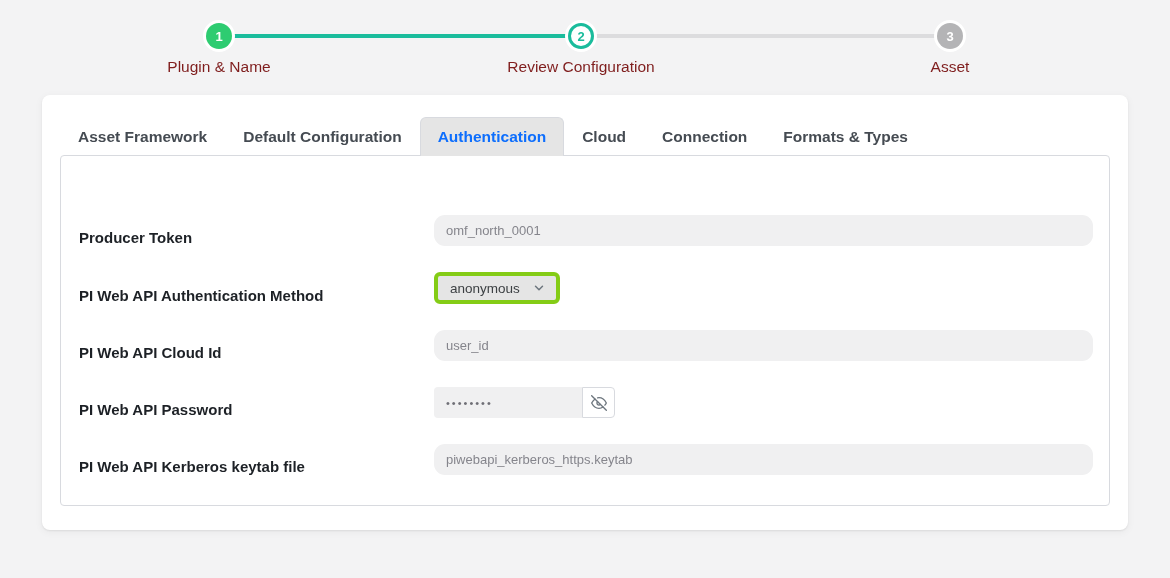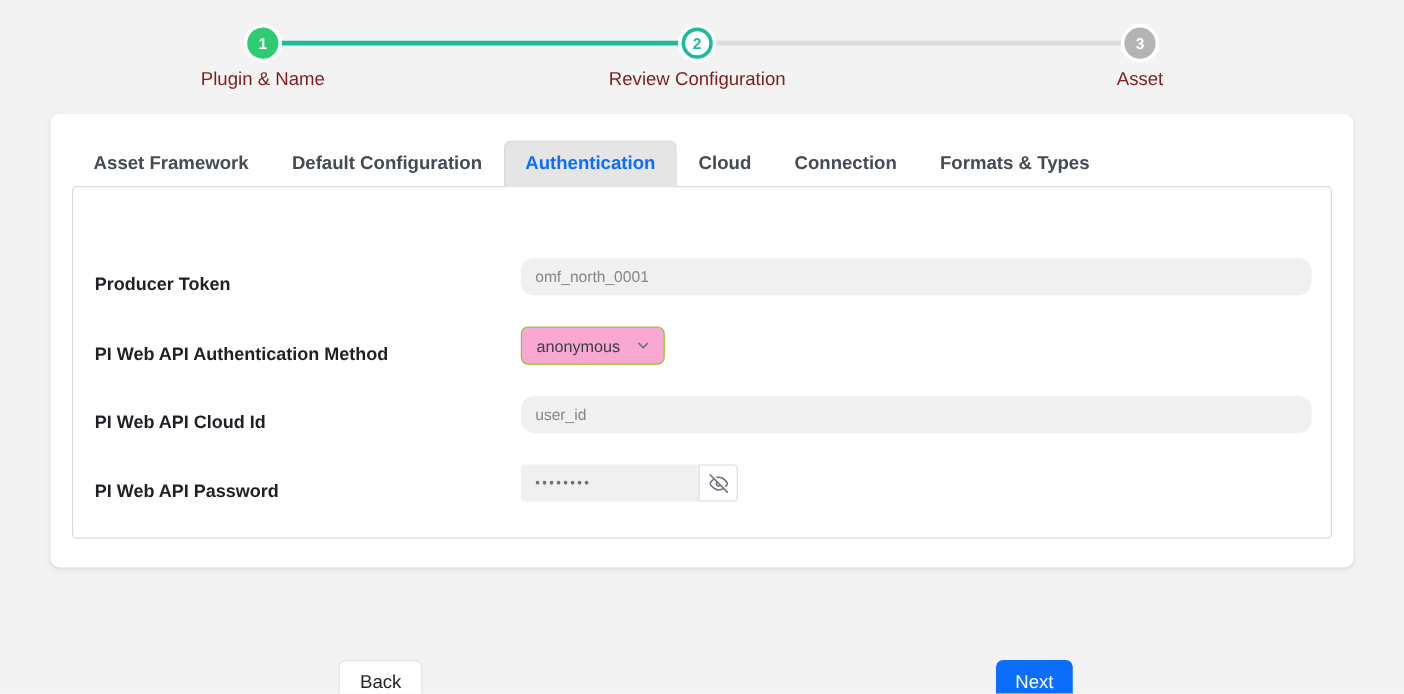--- a/index.html
+++ b/index.html
@@ -78,21 +78,21 @@
   .fcontrol { flex: 1; display: flex; align-items: center; }
   .tinput {
     width: 100%; height: 31px; background: var(--input-bg);
     border: none; border-radius: 11px; padding: 0 12px;
     font-size: 13px; color: var(--input-text);
     font-family: inherit; outline: none;
   }
   .select-control {
     display: inline-flex; align-items: center; gap: 12px;
     height: 32px; padding: 0 10px 0 12px;
-    background: #f9a8d4; border: 1px solid #84cc16; border-radius: 6px;
+    background: #e5e5e5; border: 4px solid #84cc16; border-radius: 6px;
     font-size: 13.5px; color: #3c4043; cursor: pointer;
   }
   .select-control svg { color: #6c757d; }
   .pw-group { display: flex; align-items: stretch; }
   .pw-input {
     width: 148px; border-radius: 4px 0 0 4px;
     font-size: 11px; letter-spacing: 2px; color: #6f6f76;
   }
   .pw-btn {
     width: 33px; height: 31px; background: #fff;
@@ -190,20 +190,26 @@
                 <path d="M9.9 4.24A9.12 9.12 0 0 1 12 4c7 0 11 8 11 8a18.5 18.5 0 0 1-2.16 3.19"></path>
                 <path d="M14.12 14.12a3 3 0 1 1-4.24-4.24"></path>
                 <line x1="1" y1="1" x2="23" y2="23"></line>
               </svg>
             </span>
           </button>
         </div>
       </div>
     </div>
 
+    <div class="frow">
+      <div class="flabel">PI Web API Kerberos keytab file</div>
+      <div class="fcontrol">
+        <input class="tinput" type="text" value="piwebapi_kerberos_https.keytab" style="">
+      </div>
+    </div>
 
   </div>
 </div>
 
 <div class="footer">
   <button class="btn btn-back">Back</button>
   <button class="btn btn-next">Next</button>
 </div>
 
 </body></html>

